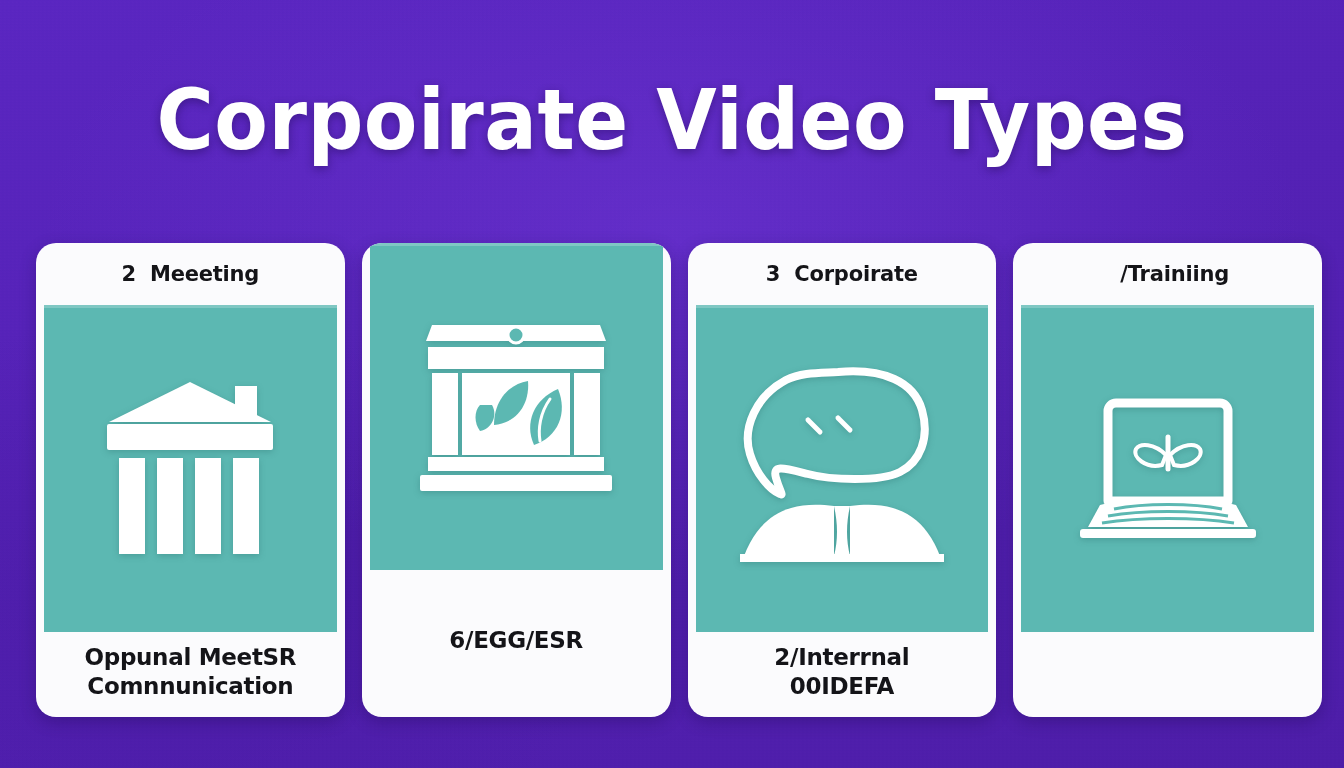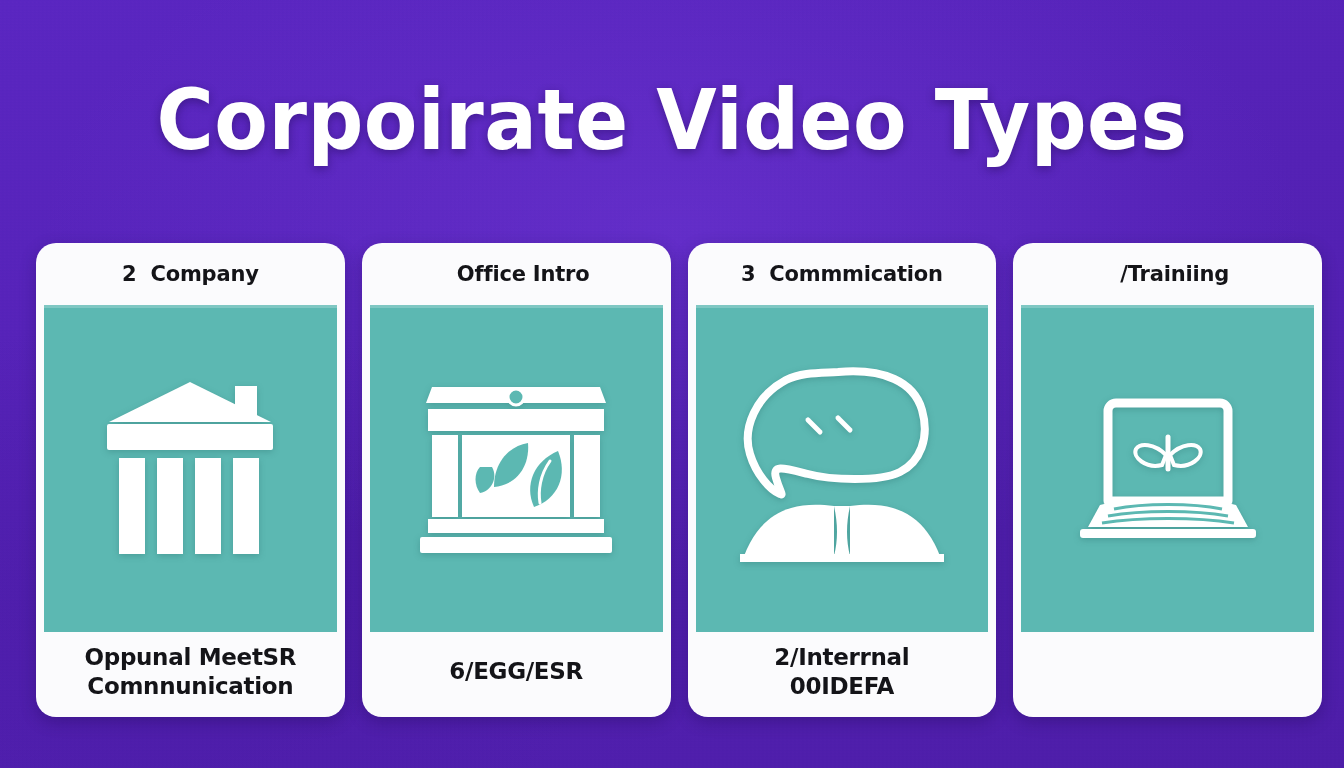--- a/index.html
+++ b/index.html
@@ -141,21 +141,21 @@
 
   <div id="grain"></div>
 
   <div id="page-title">Corpoirate Video Types</div>
 
   <div id="cards">
 
     <div class="card">
       <div class="card-header">
         <span class="hdr-index">2</span>
-        <span class="hdr-label">Company</span>
+        <span class="hdr-label">Meeeting</span>
       </div>
       <div class="card-media">
         <span>
           <svg width="190" height="185" viewBox="0 0 190 185" fill="none" xmlns="http://www.w3.org/2000/svg">
             <rect x="140" y="10" width="22" height="34" fill="#ffffff"></rect>
             <path d="M95 6 L176 46 L14 46 Z" fill="#ffffff"></path>
             <rect x="12" y="48" width="166" height="26" rx="2" fill="#ffffff"></rect>
             <rect x="24" y="82" width="26" height="96" fill="#ffffff"></rect>
             <rect x="62" y="82" width="26" height="96" fill="#ffffff"></rect>
             <rect x="100" y="82" width="26" height="96" fill="#ffffff"></rect>
@@ -163,24 +163,20 @@
           </svg>
         </span>
       </div>
       <div class="card-footer">
         <span>Oppunal MeetSR</span>
         <span>Comnnunication</span>
       </div>
     </div>
 
     <div class="card">
-      <div class="card-header">
-        <span class="hdr-index"></span>
-        <span class="hdr-label">Office Intro</span>
-      </div>
       <div class="card-media">
         <span>
           <svg width="196" height="176" viewBox="0 0 196 176" fill="none" xmlns="http://www.w3.org/2000/svg">
 
             <path d="M14 6 H182 L188 22 H8 Z" fill="#ffffff"></path>
             <rect x="10" y="28" width="176" height="22" fill="#ffffff"></rect>
             <circle cx="98" cy="16" r="8" fill="#5cb8b2"></circle>
             <circle cx="98" cy="16" r="8" stroke="#ffffff" stroke-width="3" fill="none"></circle>
 
             <rect x="14" y="54" width="26" height="82" fill="#ffffff"></rect>
@@ -198,21 +194,21 @@
         </span>
       </div>
       <div class="card-footer">
         <span>6/EGG/ESR</span>
       </div>
     </div>
 
     <div class="card">
       <div class="card-header">
         <span class="hdr-index">3</span>
-        <span class="hdr-label">Commmication</span>
+        <span class="hdr-label">Corpoirate</span>
       </div>
       <div class="card-media">
         <span>
           <svg width="216" height="206" viewBox="0 0 216 206" fill="none" xmlns="http://www.w3.org/2000/svg">
 
             <path d="M104 6 C 150 2, 180 16, 188 44 C 196 72, 186 96, 166 106 C 146 116, 96 114, 74 108 C 50 102, 38 98, 42 112 C 46 126, 50 130, 46 128 C 36 124, 22 108, 16 88 C 8 62, 22 30, 52 14 C 68 6, 86 7, 104 6 Z" stroke="#ffffff" stroke-width="8" stroke-linejoin="round" fill="none"></path>
             <path d="M74 54 L86 66" stroke="#ffffff" stroke-width="5" stroke-linecap="round"></path>
             <path d="M104 52 L116 64" stroke="#ffffff" stroke-width="5" stroke-linecap="round"></path>
 
             <path d="M10 190 C 26 148, 56 134, 100 140 L100 190 Z" fill="#ffffff"></path>

